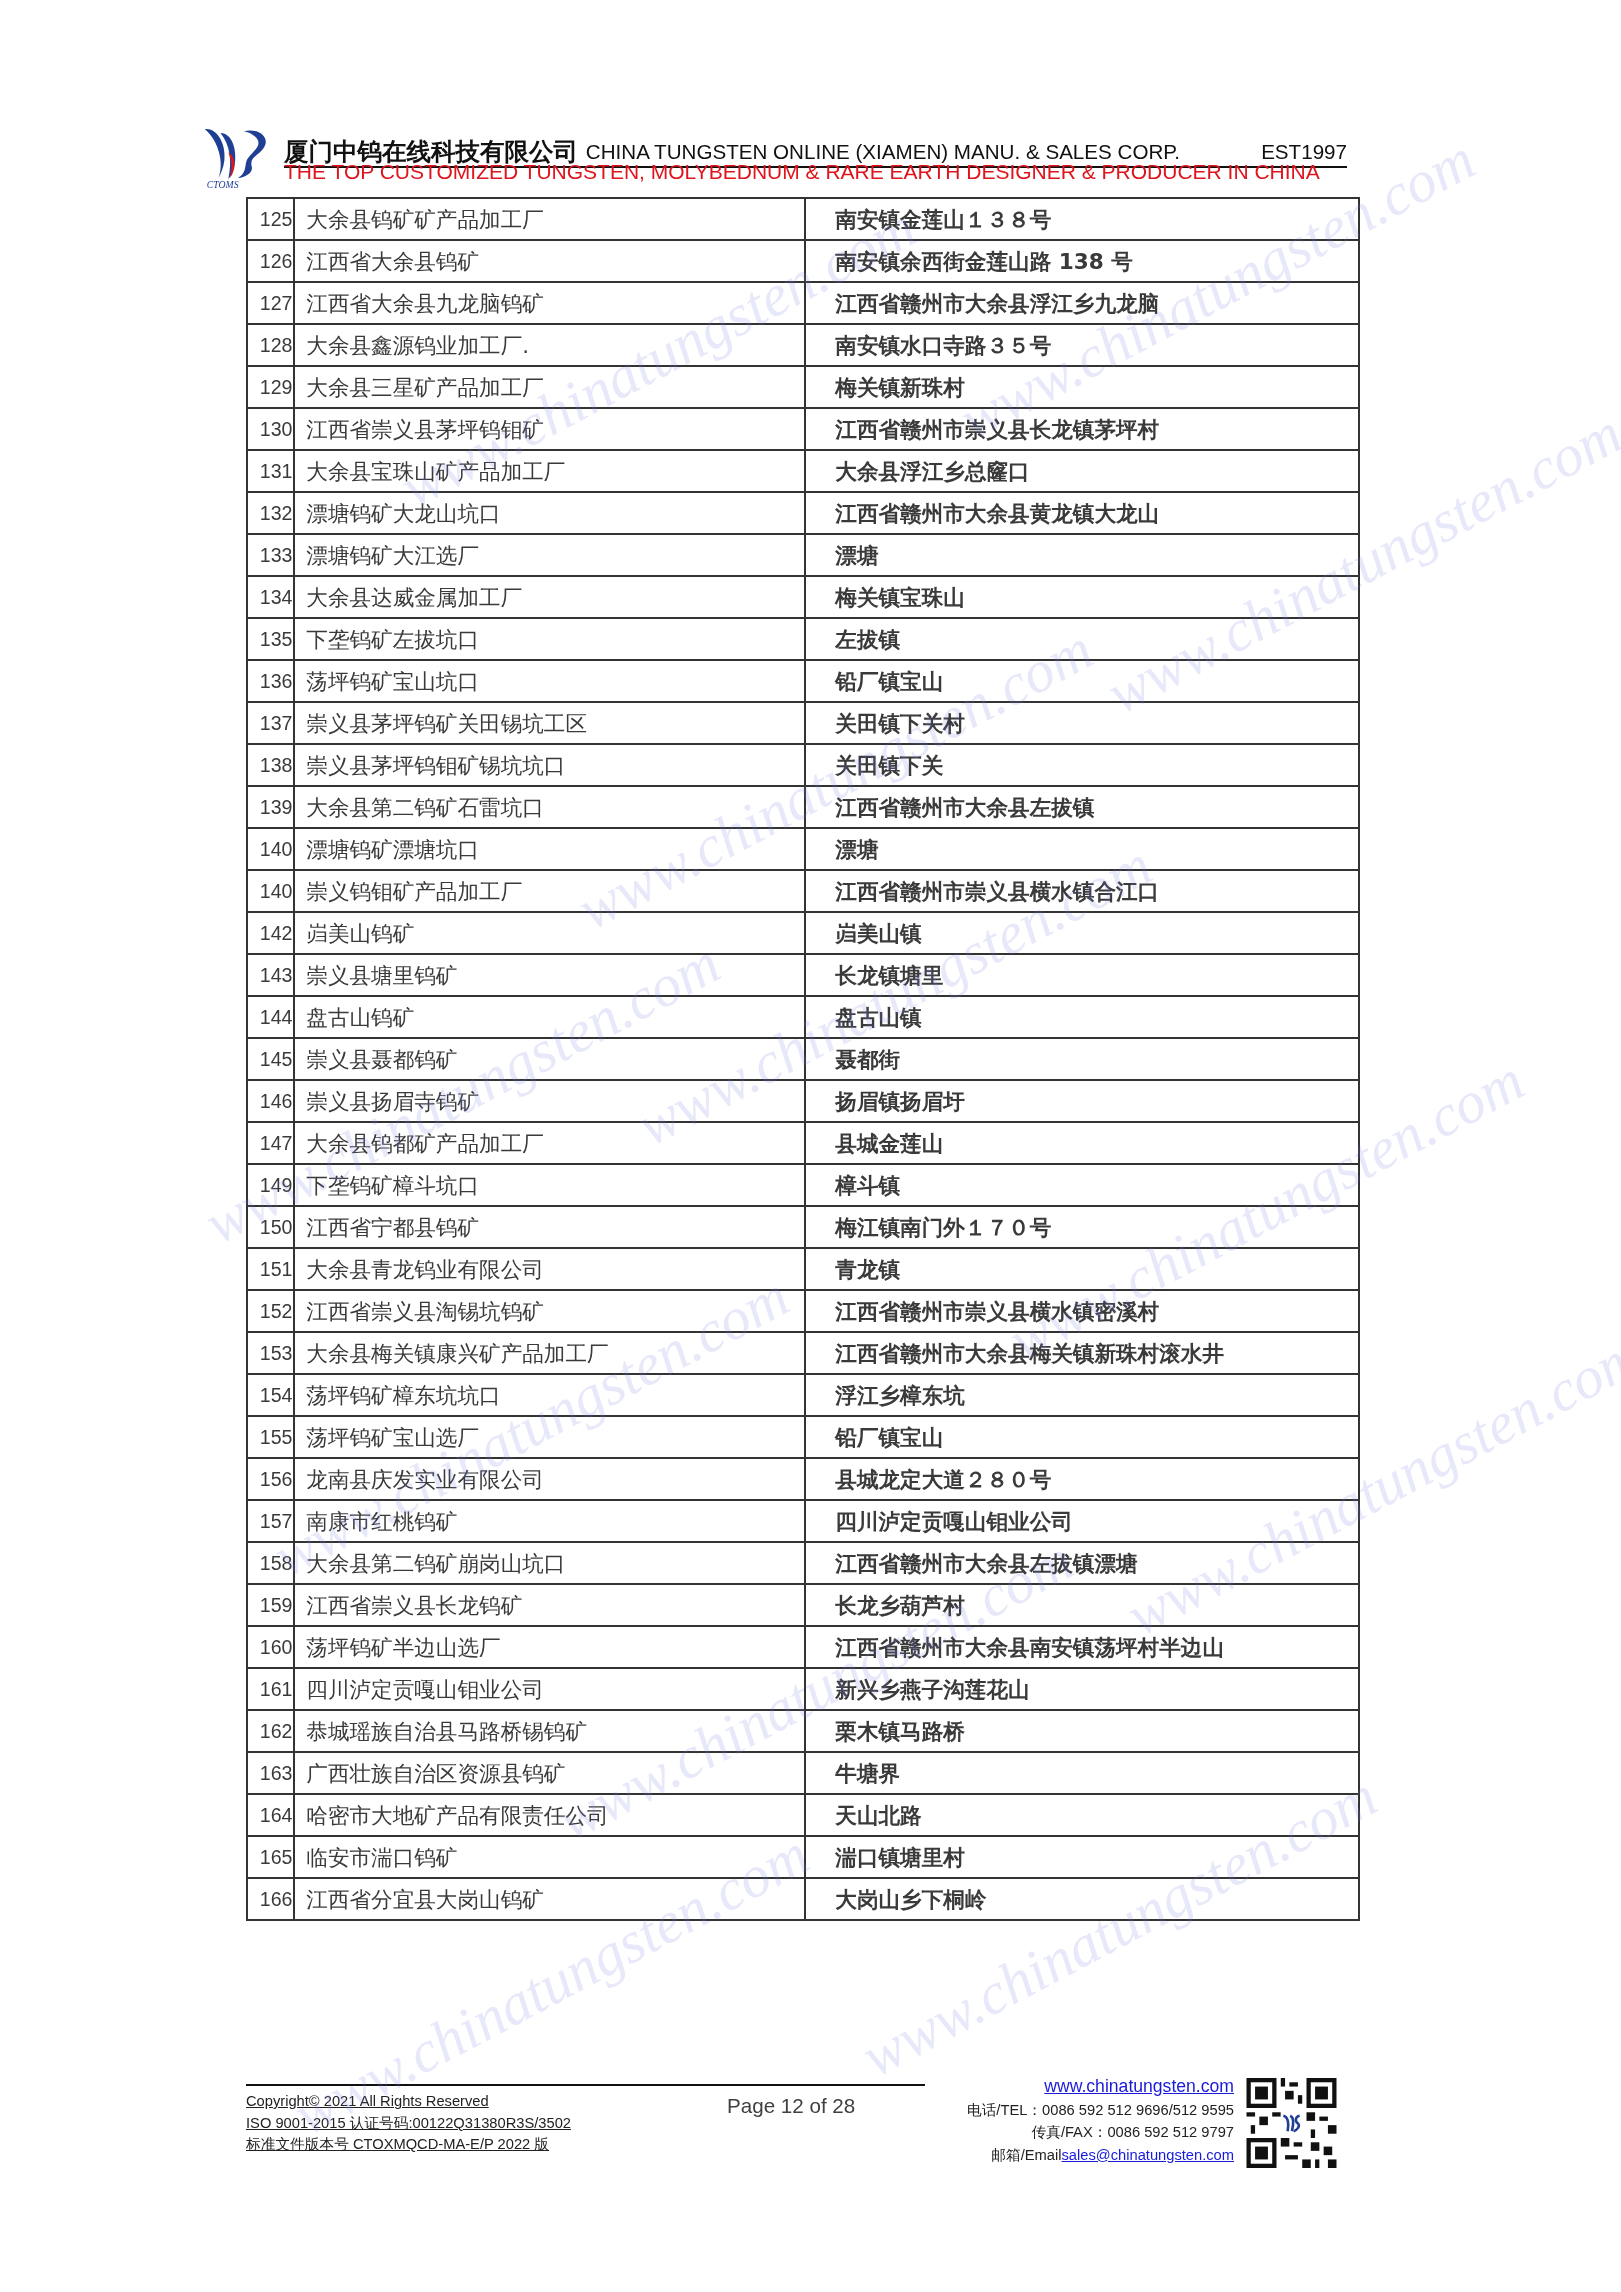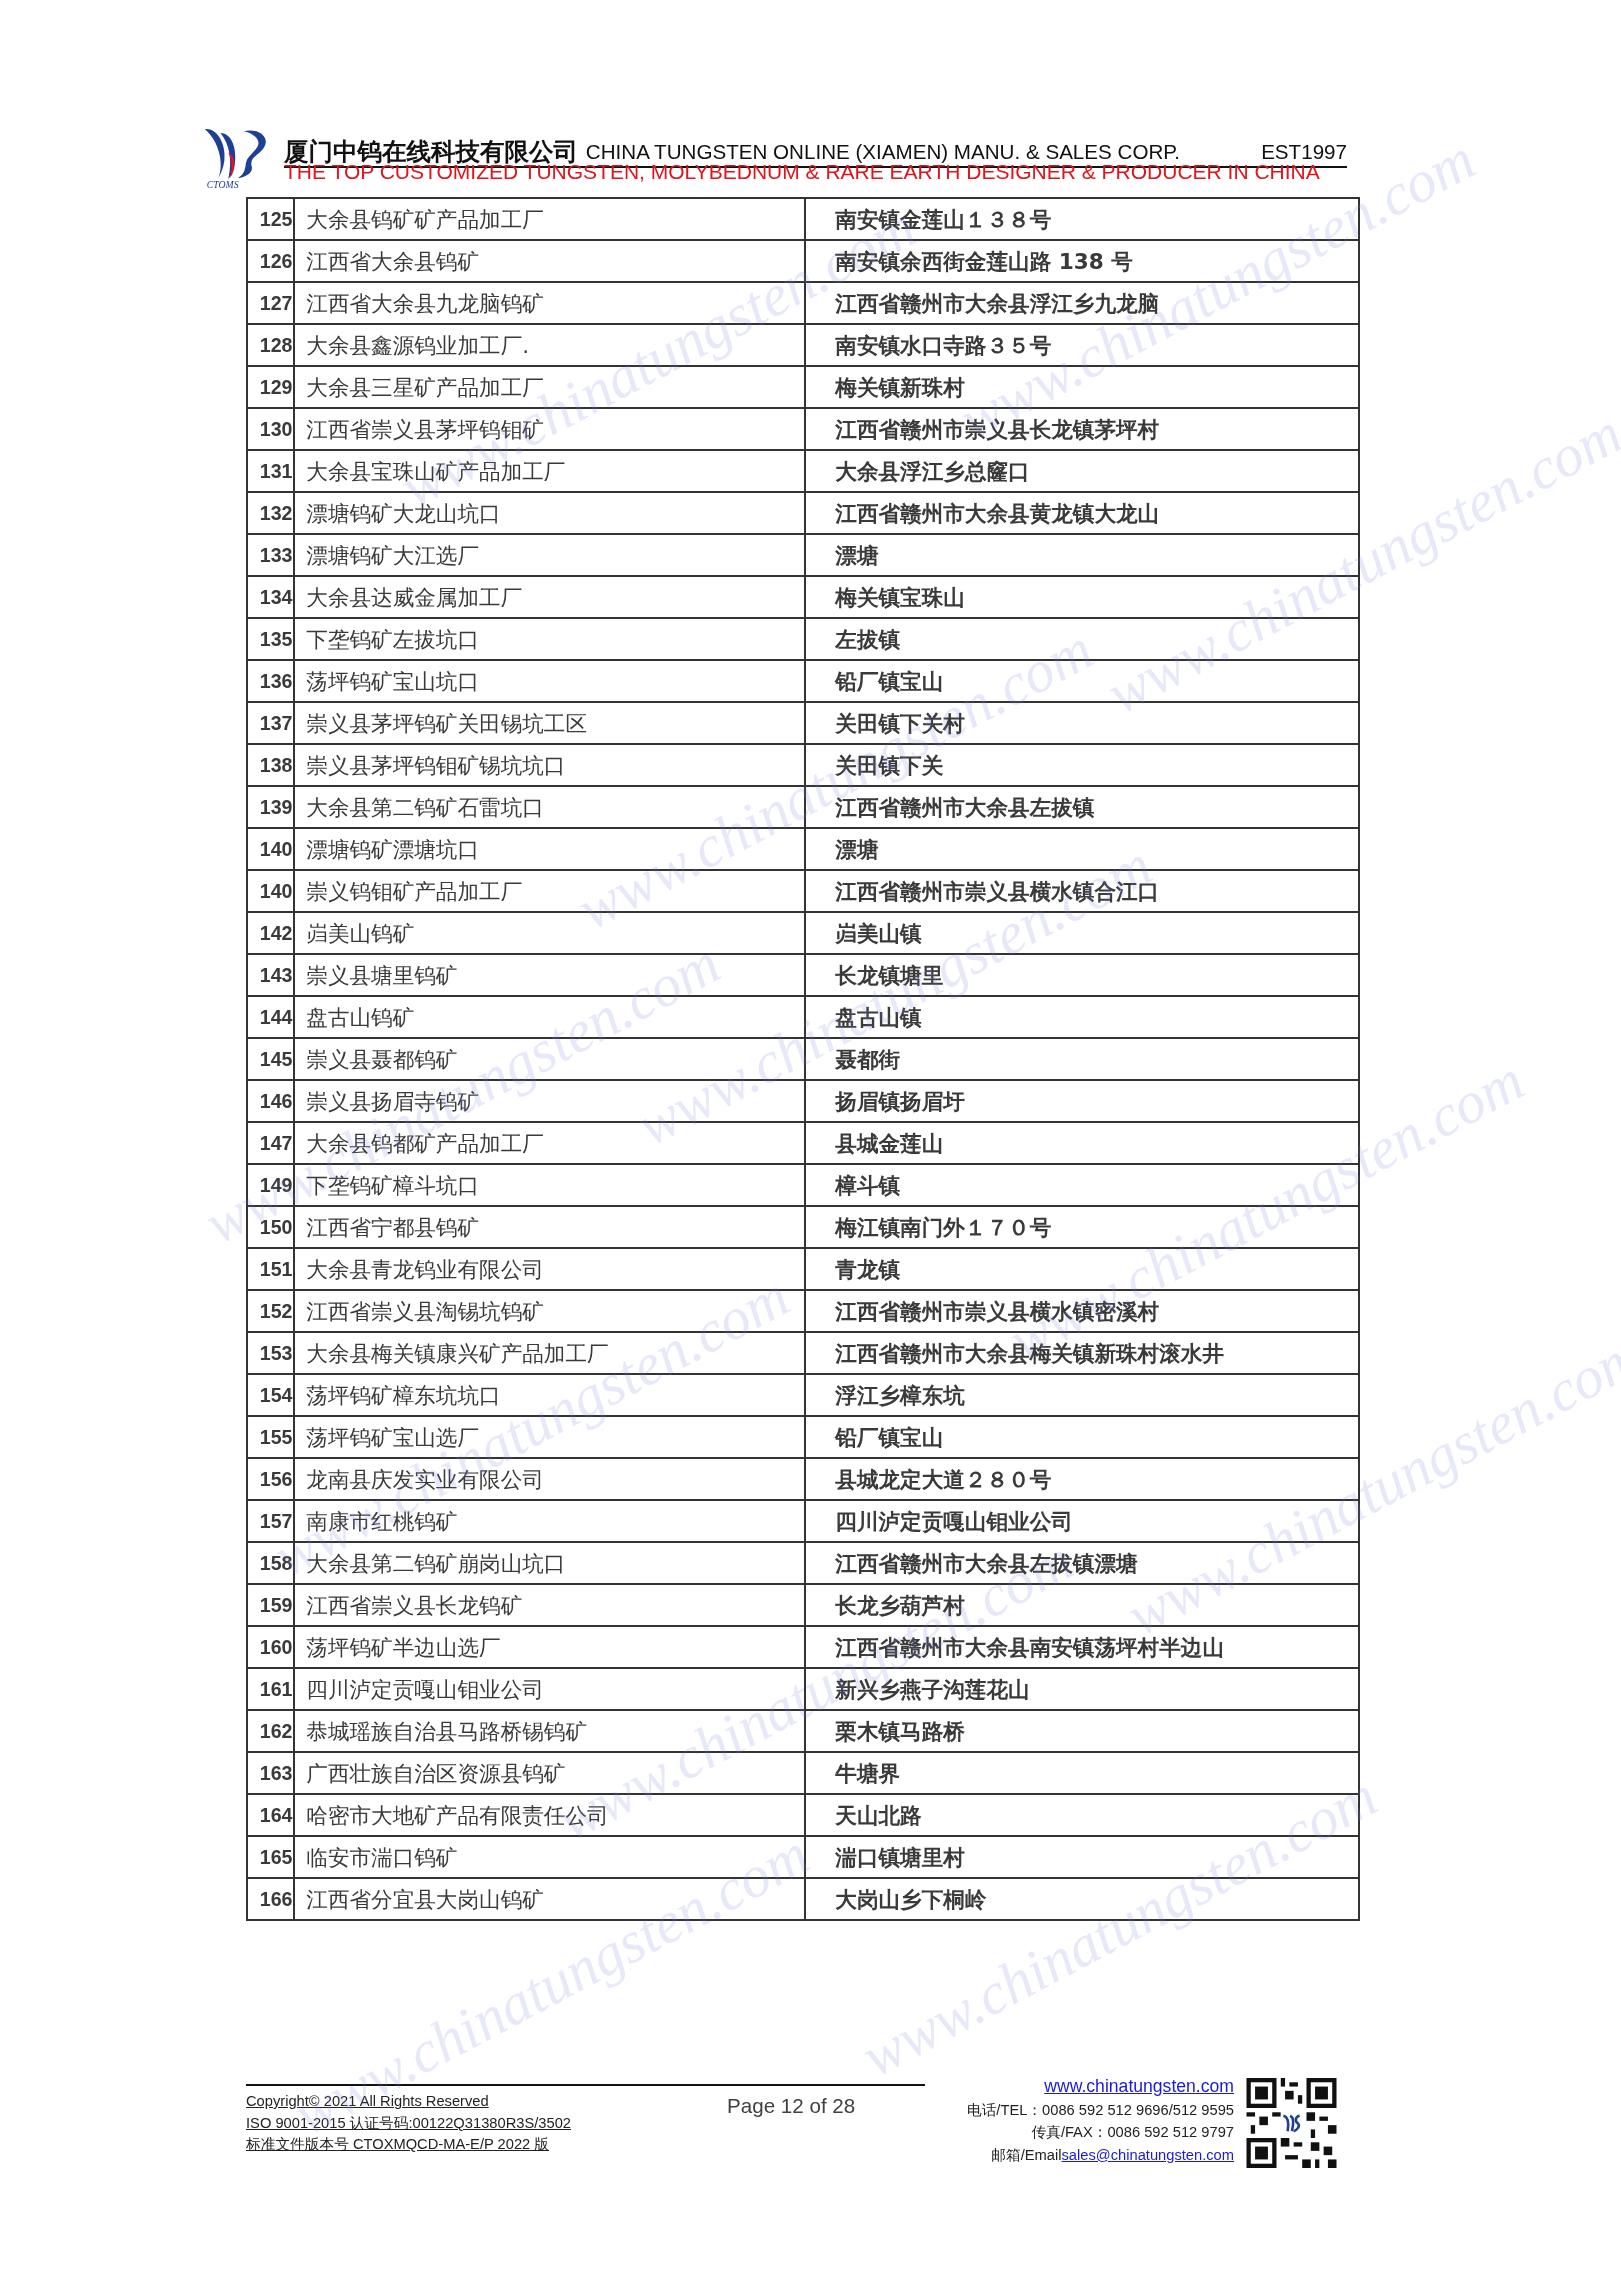--- a/index.html
+++ b/index.html
@@ -14,21 +14,21 @@
     .logo { position: absolute; left: 0; top: 0; width: 76px; height: 67px; }
     .hdr-line1 { position: absolute; left: 83px; top: 14px; width: 1063px; height: 29px; border-bottom: 2.9px solid #111; display: flex; align-items: center; font-family: "Liberation Sans", sans-serif; font-size: 21.6px; color: #111; }
     .hdr-cn { font-weight: bold; font-size: 24.5px; letter-spacing: 0px; }
     .hdr-en { margin-left: 7.8px; font-size: 20.6px; }
     .hdr-est { margin-left: auto; font-size: 20.6px; }
     .hdr-line2 { position: absolute; left: 83px; top: 37px; width: 1068px; font-family: "Liberation Sans", sans-serif; font-size: 21px; color: #e0141c; white-space: nowrap; }
 
     
     .tbl { position: absolute; left: 246px; top: 197px; width: 1114px; border-collapse: collapse; z-index: 2; background: transparent; }
     .tbl td { border: 2.5px solid #333; height: 40px; padding: 0; font-size: 21.6px; color: #3a3a3a; vertical-align: middle; }
-    .tbl td.c-no { width: 32px; padding-left: 11.8px; font-family: "Liberation Sans", sans-serif; font-size: 19.6px; font-weight: bold; }
+    .tbl td.c-no { width: 32px; padding-left: 11.8px; font-family: "Liberation Sans", sans-serif; font-size: 19.6px; }
     .tbl td.c-name { width: 498px; padding-left: 11.8px; font-family: "DejaVu Sans", sans-serif; }
     .tbl td.c-addr { padding-left: 29px; font-family: "DejaVu Sans", sans-serif; font-weight: bold; }
 
     
     .ftr-rule { position: absolute; left: 246px; top: 2084px; width: 679px; height: 2px; background: #111; }
     .ftr-left { position: absolute; left: 246px; top: 2091px; font-family: "Liberation Sans", sans-serif; font-size: 14.7px; color: #222; line-height: 21.6px; text-decoration: underline; }
     .ftr-page { position: absolute; left: 727px; top: 2094px; font-family: "Liberation Sans", sans-serif; font-size: 20.6px; color: #404040; }
     .ftr-right { position: absolute; right: 387px; top: 2075px; text-align: right; font-family: "Liberation Sans", sans-serif; font-size: 14.7px; color: #222; line-height: 22.5px; }
     .ftr-right a { color: #1a1adb; text-decoration: underline; }
     .ftr-web { font-size: 17.6px; }

